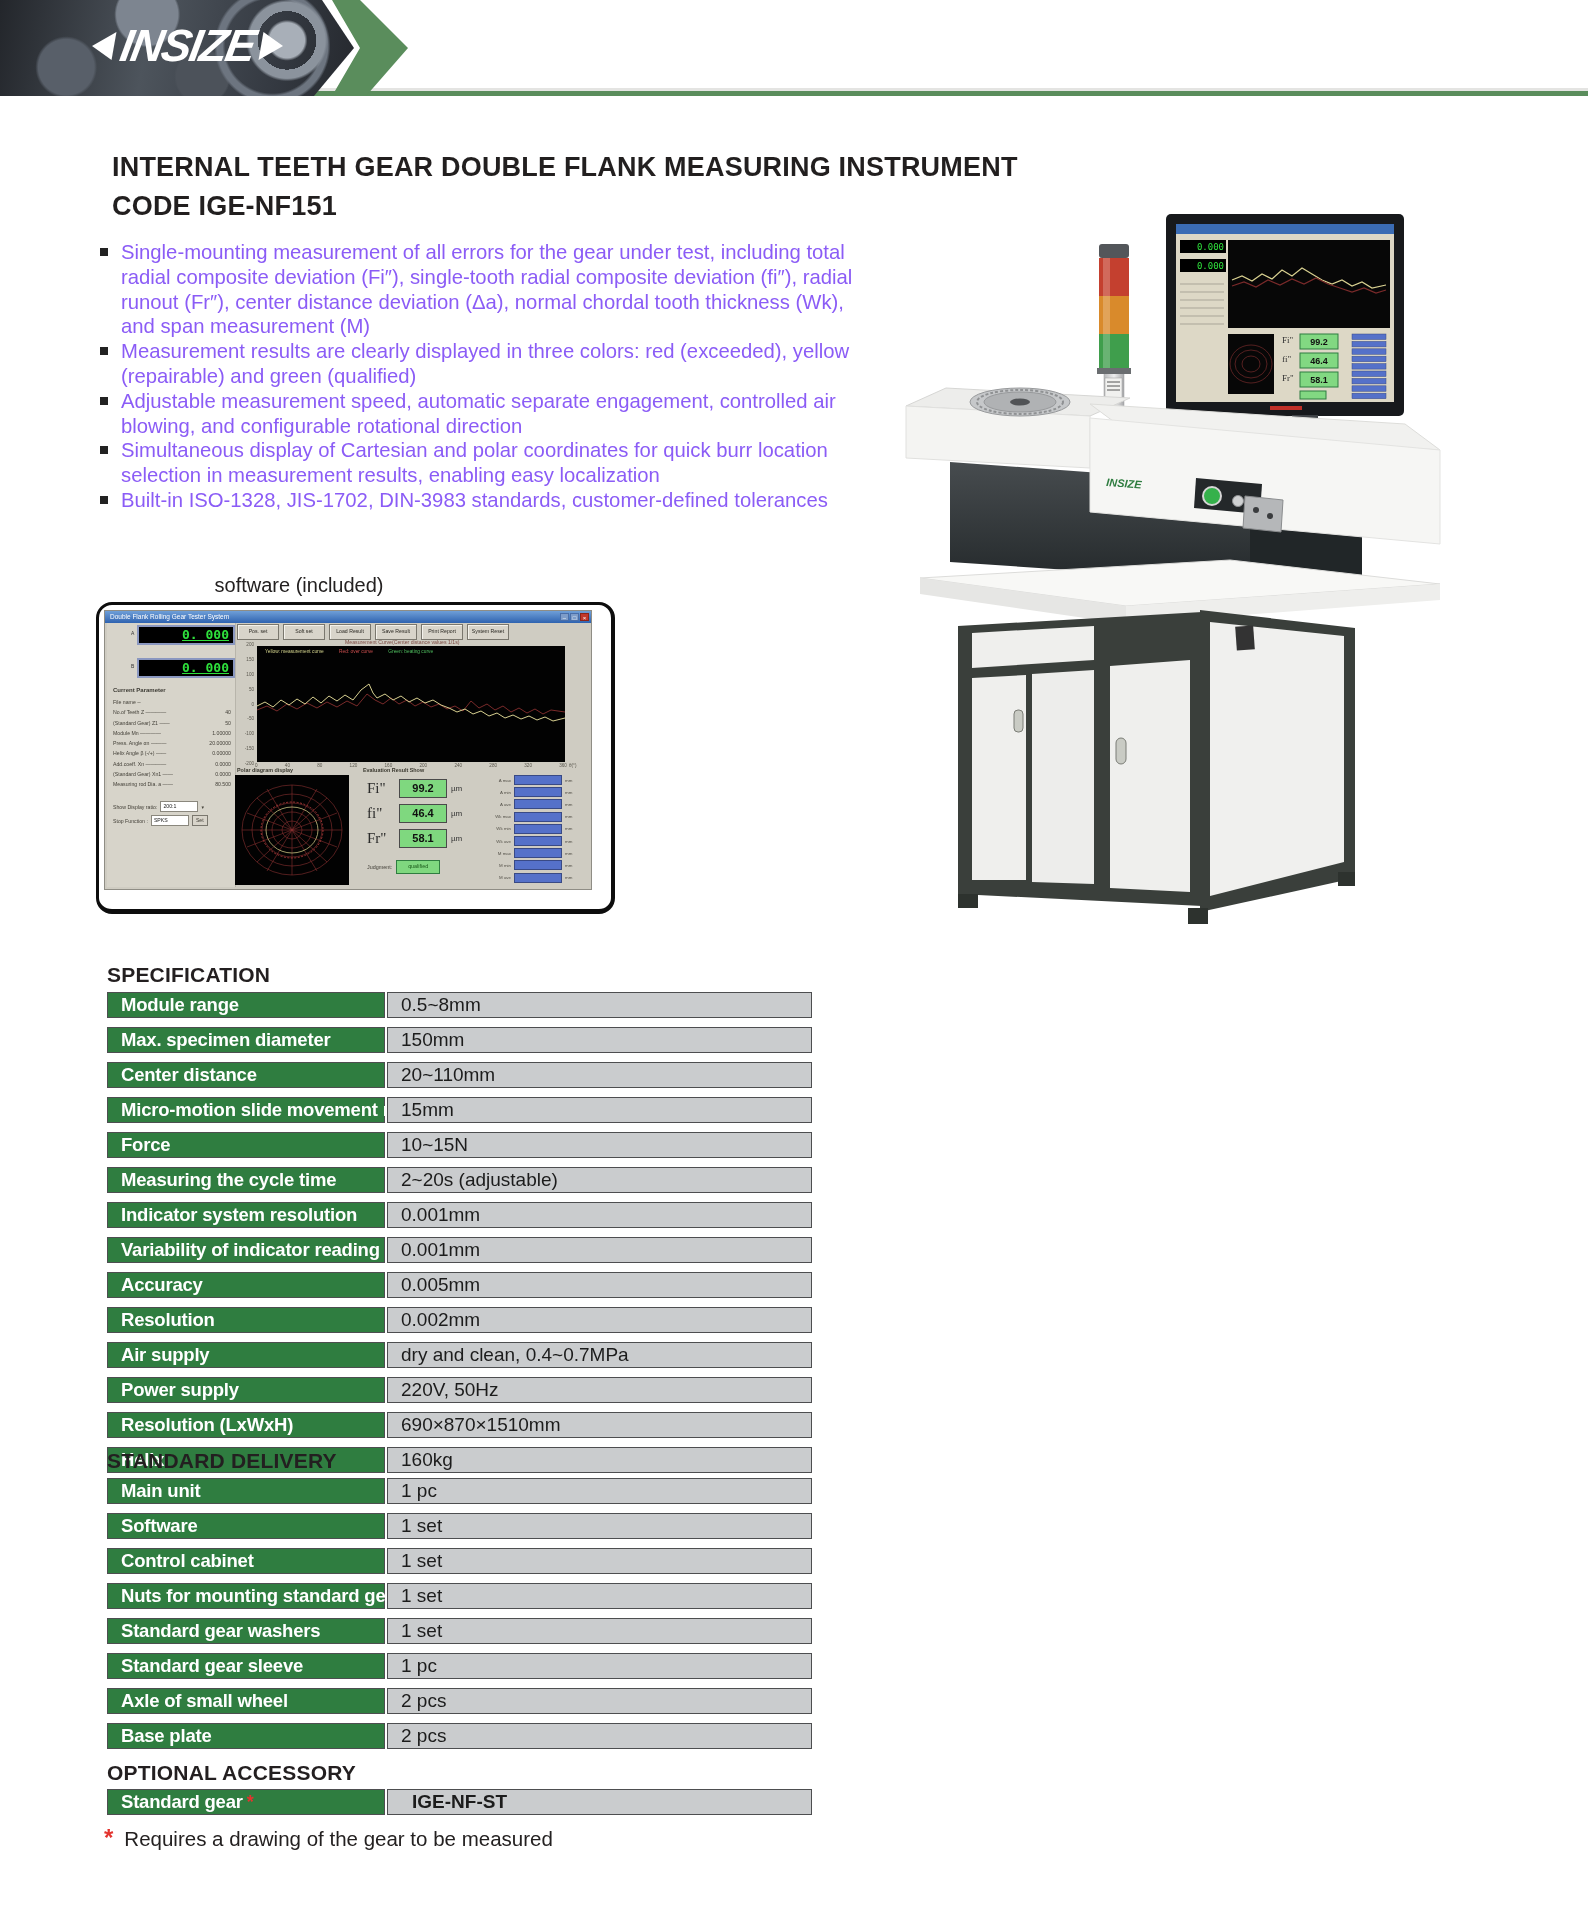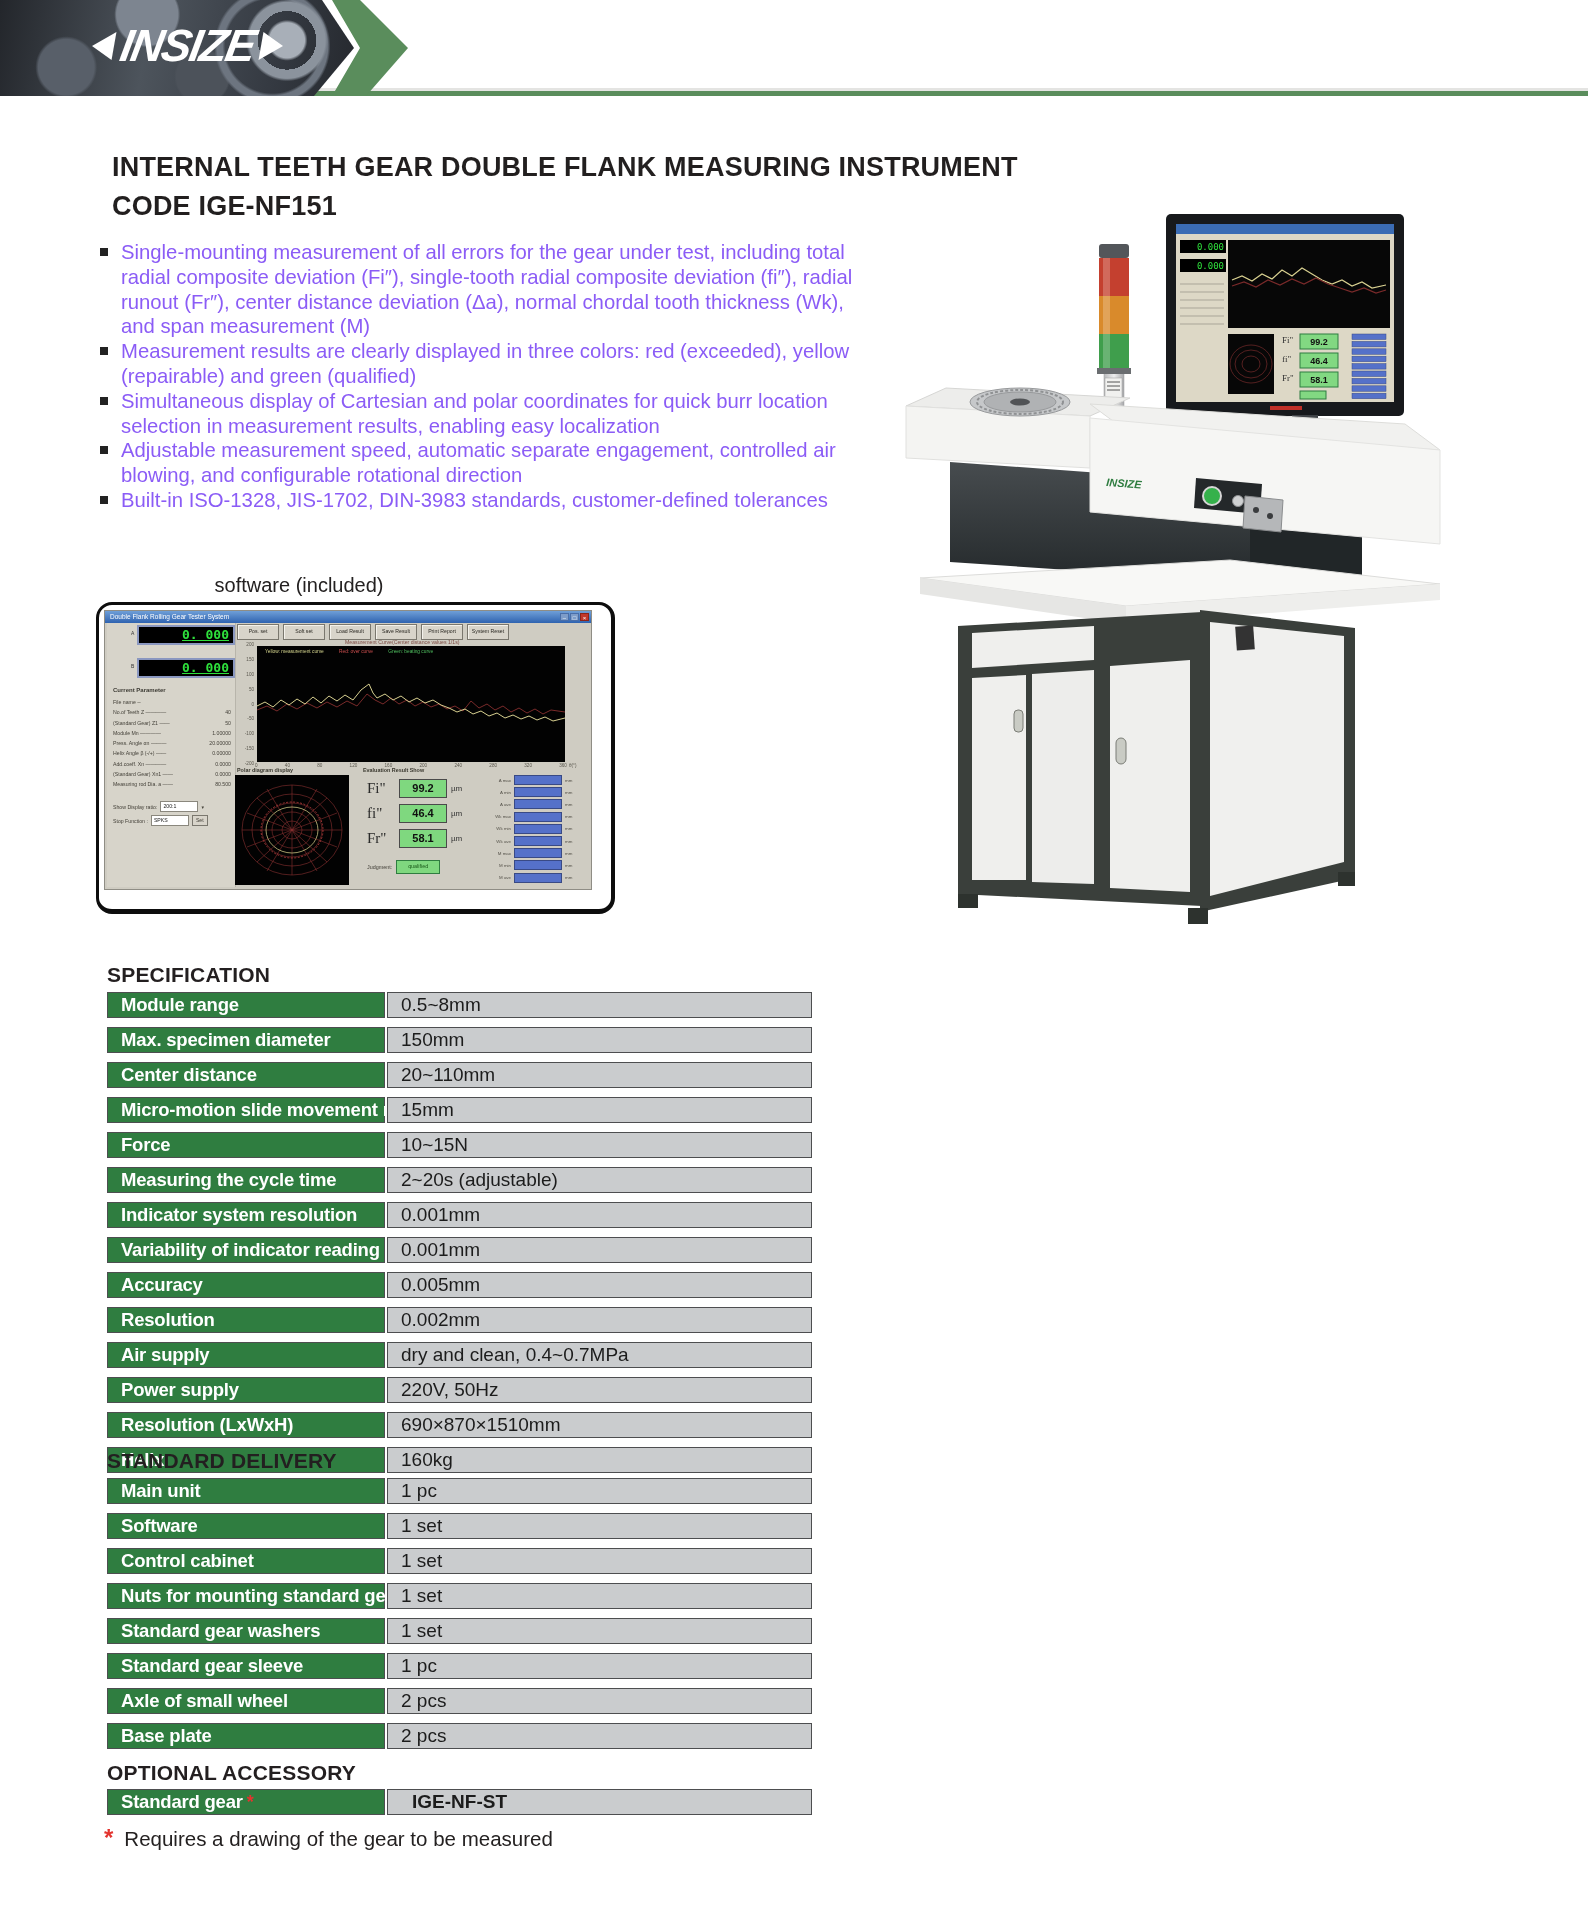--- a/index.html
+++ b/index.html
@@ -127,26 +127,26 @@
         <span class="txt">Single-mounting measurement of all errors for the gear under test, including total radial composite deviation (Fi″), single-tooth radial composite deviation (fi″), radial runout (Fr″), center distance deviation (Δa), normal chordal tooth thickness (Wk), and span measurement (M)</span>
       </div>
 
       <div class="feat">
         <span class="sq"></span>
         <span class="txt">Measurement results are clearly displayed in three colors: red (exceeded), yellow (repairable) and green (qualified)</span>
       </div>
 
       <div class="feat">
         <span class="sq"></span>
-        <span class="txt">Simultaneous display of Cartesian and polar coordinates for quick burr location selection in measurement results, enabling easy localization</span>
+        <span class="txt">Adjustable measurement speed, automatic separate engagement, controlled air blowing, and configurable rotational direction</span>
       </div>
 
       <div class="feat">
         <span class="sq"></span>
-        <span class="txt">Adjustable measurement speed, automatic separate engagement, controlled air blowing, and configurable rotational direction</span>
+        <span class="txt">Simultaneous display of Cartesian and polar coordinates for quick burr location selection in measurement results, enabling easy localization</span>
       </div>
 
       <div class="feat">
         <span class="sq"></span>
         <span class="txt">Built-in ISO-1328, JIS-1702, DIN-3983 standards, customer-defined tolerances</span>
       </div>
     </div>
 
   <div class="sw-caption">software (included)</div>
 

